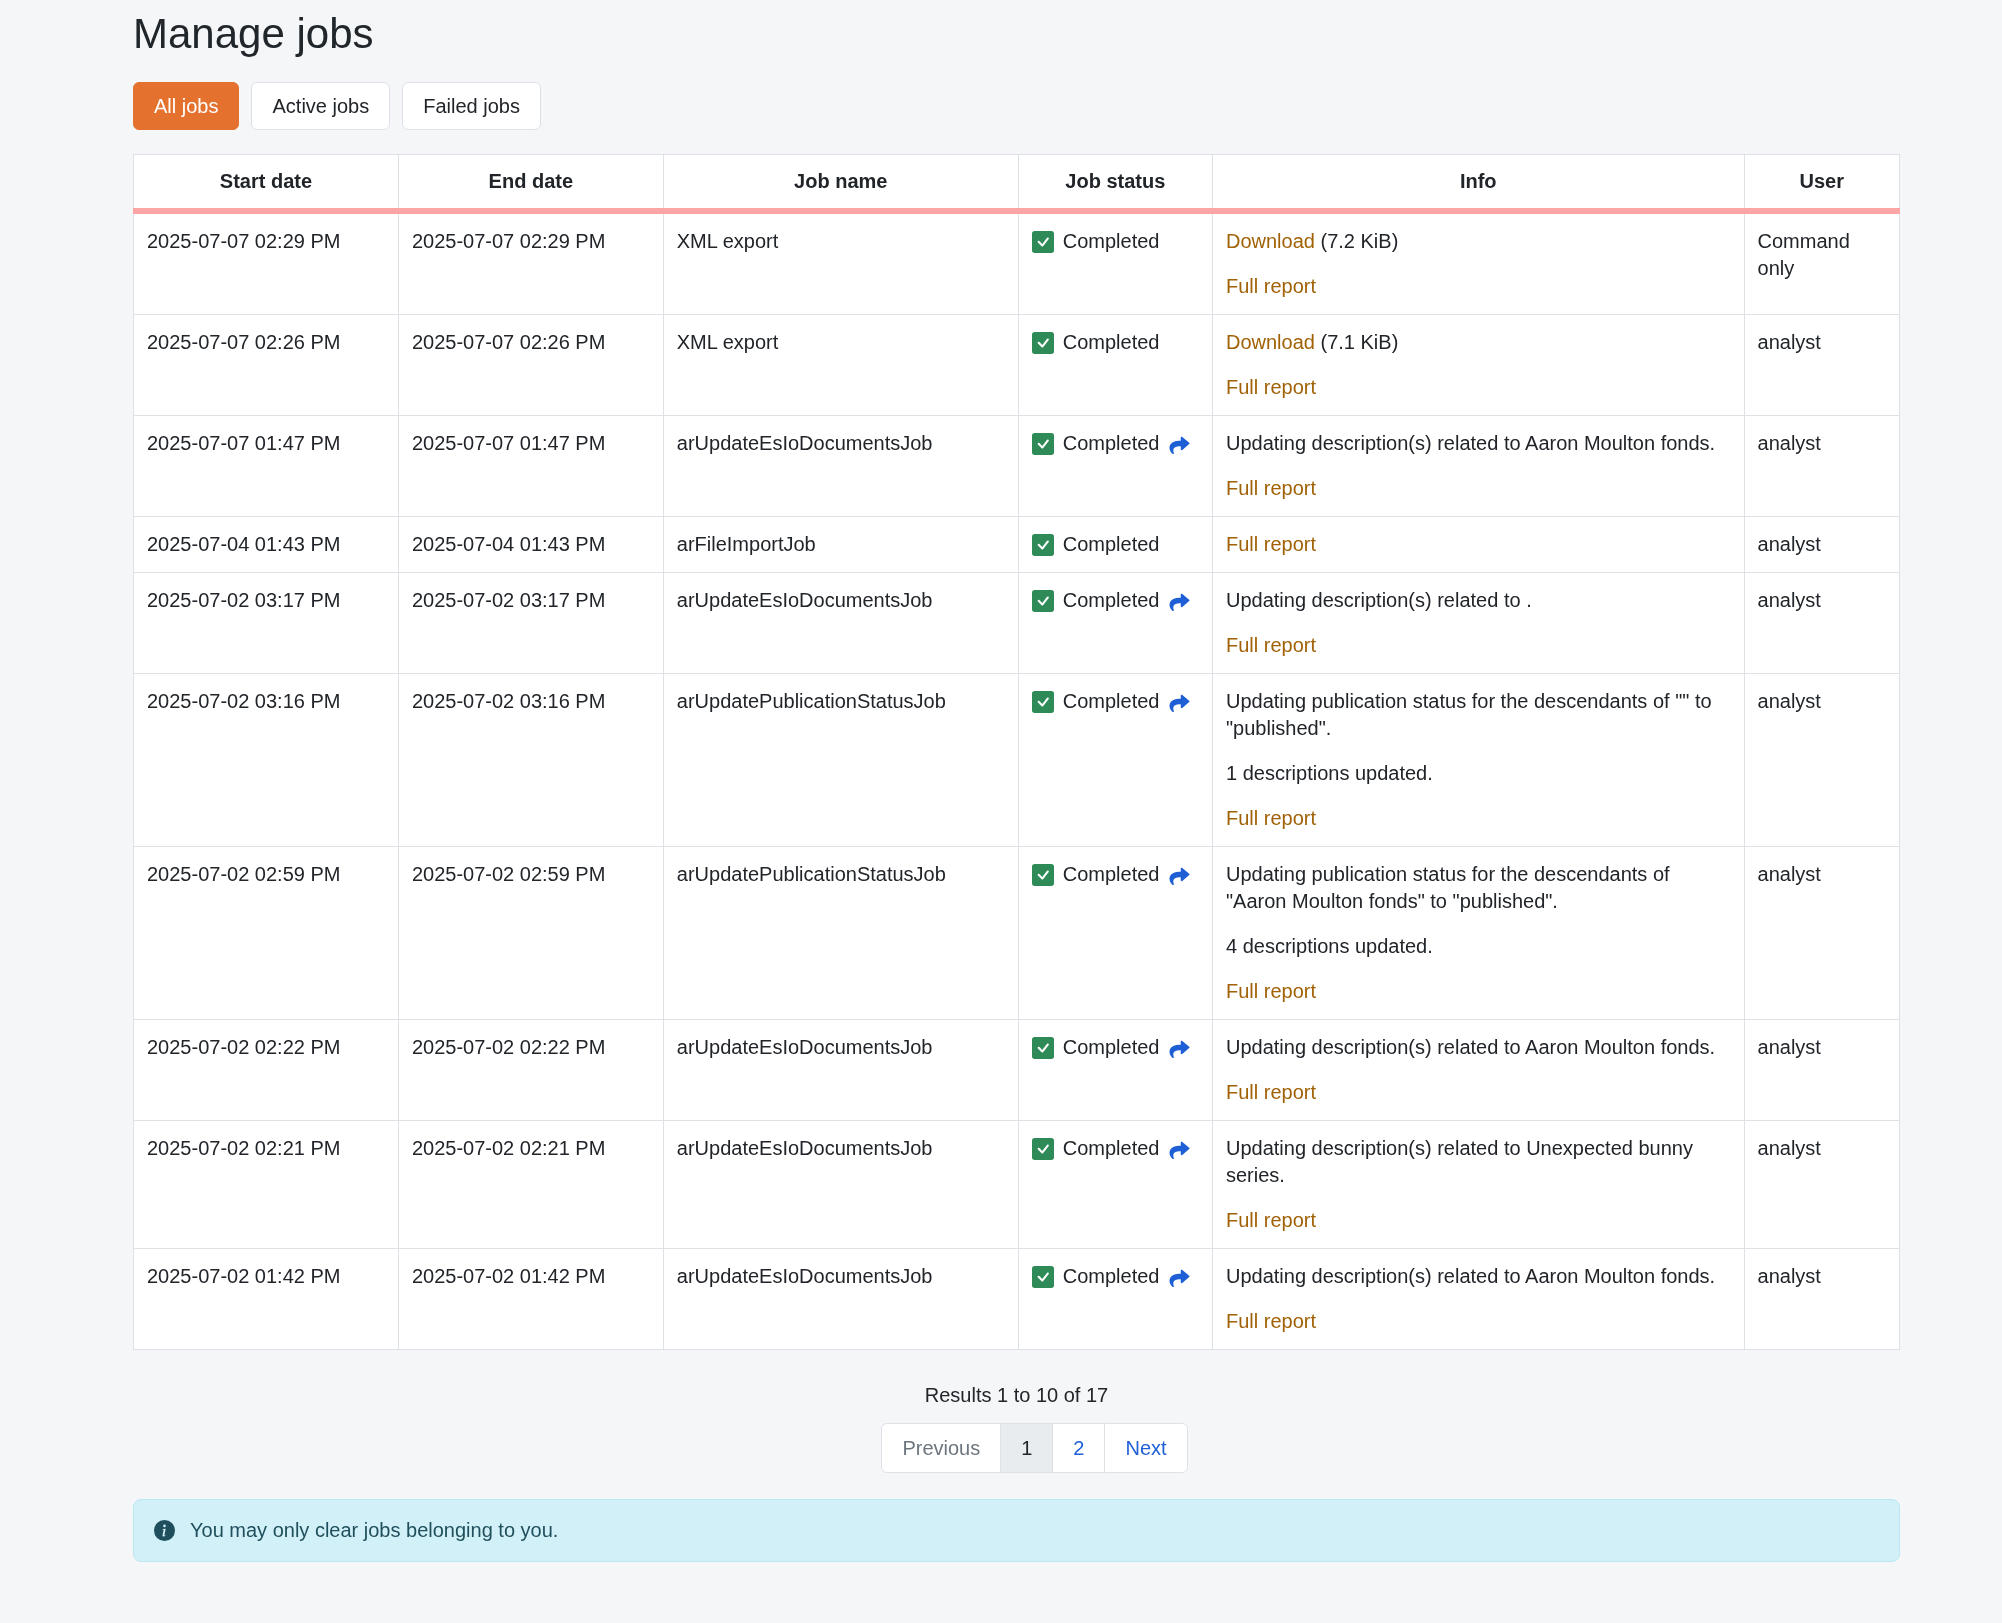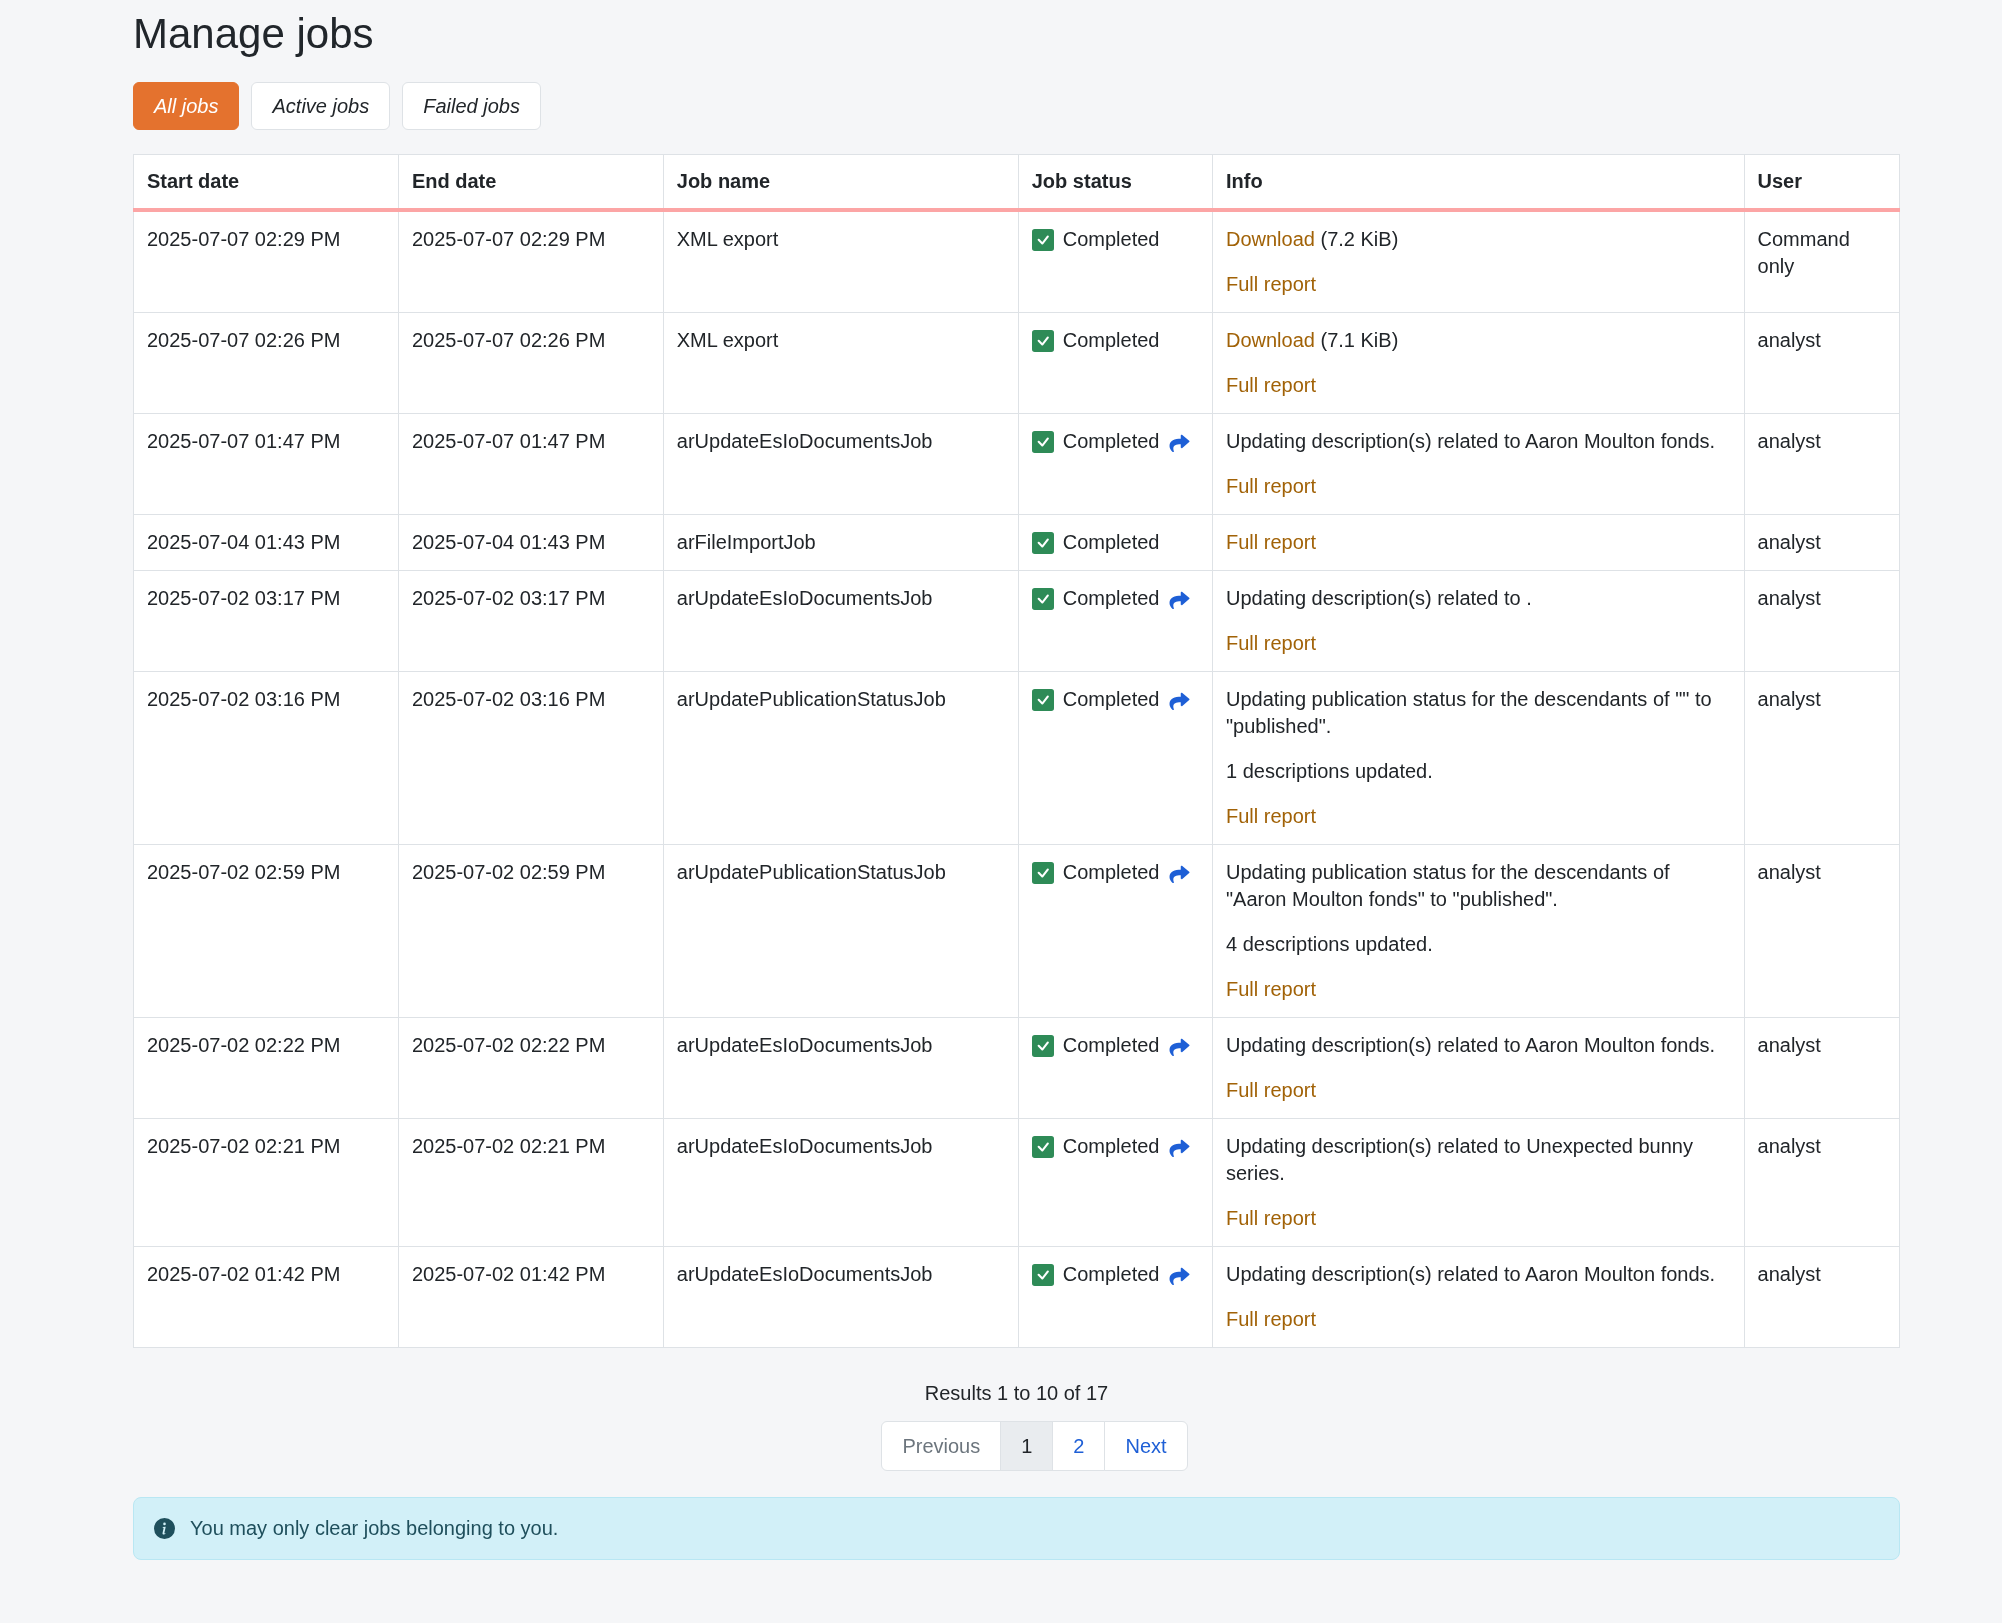--- a/index.html
+++ b/index.html
@@ -24,21 +24,20 @@
   .btn {
     font-family: inherit;
     font-size: 20px;
     line-height: 1.3;
     padding: 10px 20px;
     border-radius: 6px;
     border: 1px solid #dee2e6;
     background: #ffffff;
     color: #212529;
     cursor: pointer;
-    font-style: italic;
   }
   .btn.active {
     background: #e4722e;
     border-color: #e4722e;
     color: #ffffff;
   }
 
   table.jobs-table {
     width: 100%;
     border-collapse: collapse;
@@ -47,21 +46,22 @@
   }
   .jobs-table th, .jobs-table td {
     border: 1px solid #dee2e6;
     text-align: left;
     vertical-align: top;
     line-height: 1.35;
   }
   .jobs-table th {
     font-weight: 700;
     padding: 13px;
-    border-bottom: 4px solid #fca5a5;
+    border-bottom: 6px solid #fca5a5;
+    text-align: center;
   }
   .jobs-table td { padding: 14px 13px; }
   .jobs-table td p { margin: 0 0 18px 0; }
   .jobs-table td p:last-child { margin-bottom: 0; }
 
   a.link { color: #a16207; text-decoration: none; cursor: pointer; }
 
   .status-flex { display: flex; align-items: center; gap: 9px; }
   .check-icon svg { display: block; width: 22px; height: 22px; fill: #2e8b57; }
   .share-icon svg { display: block; width: 23px; height: 20px; fill: #1e5fd6; }

